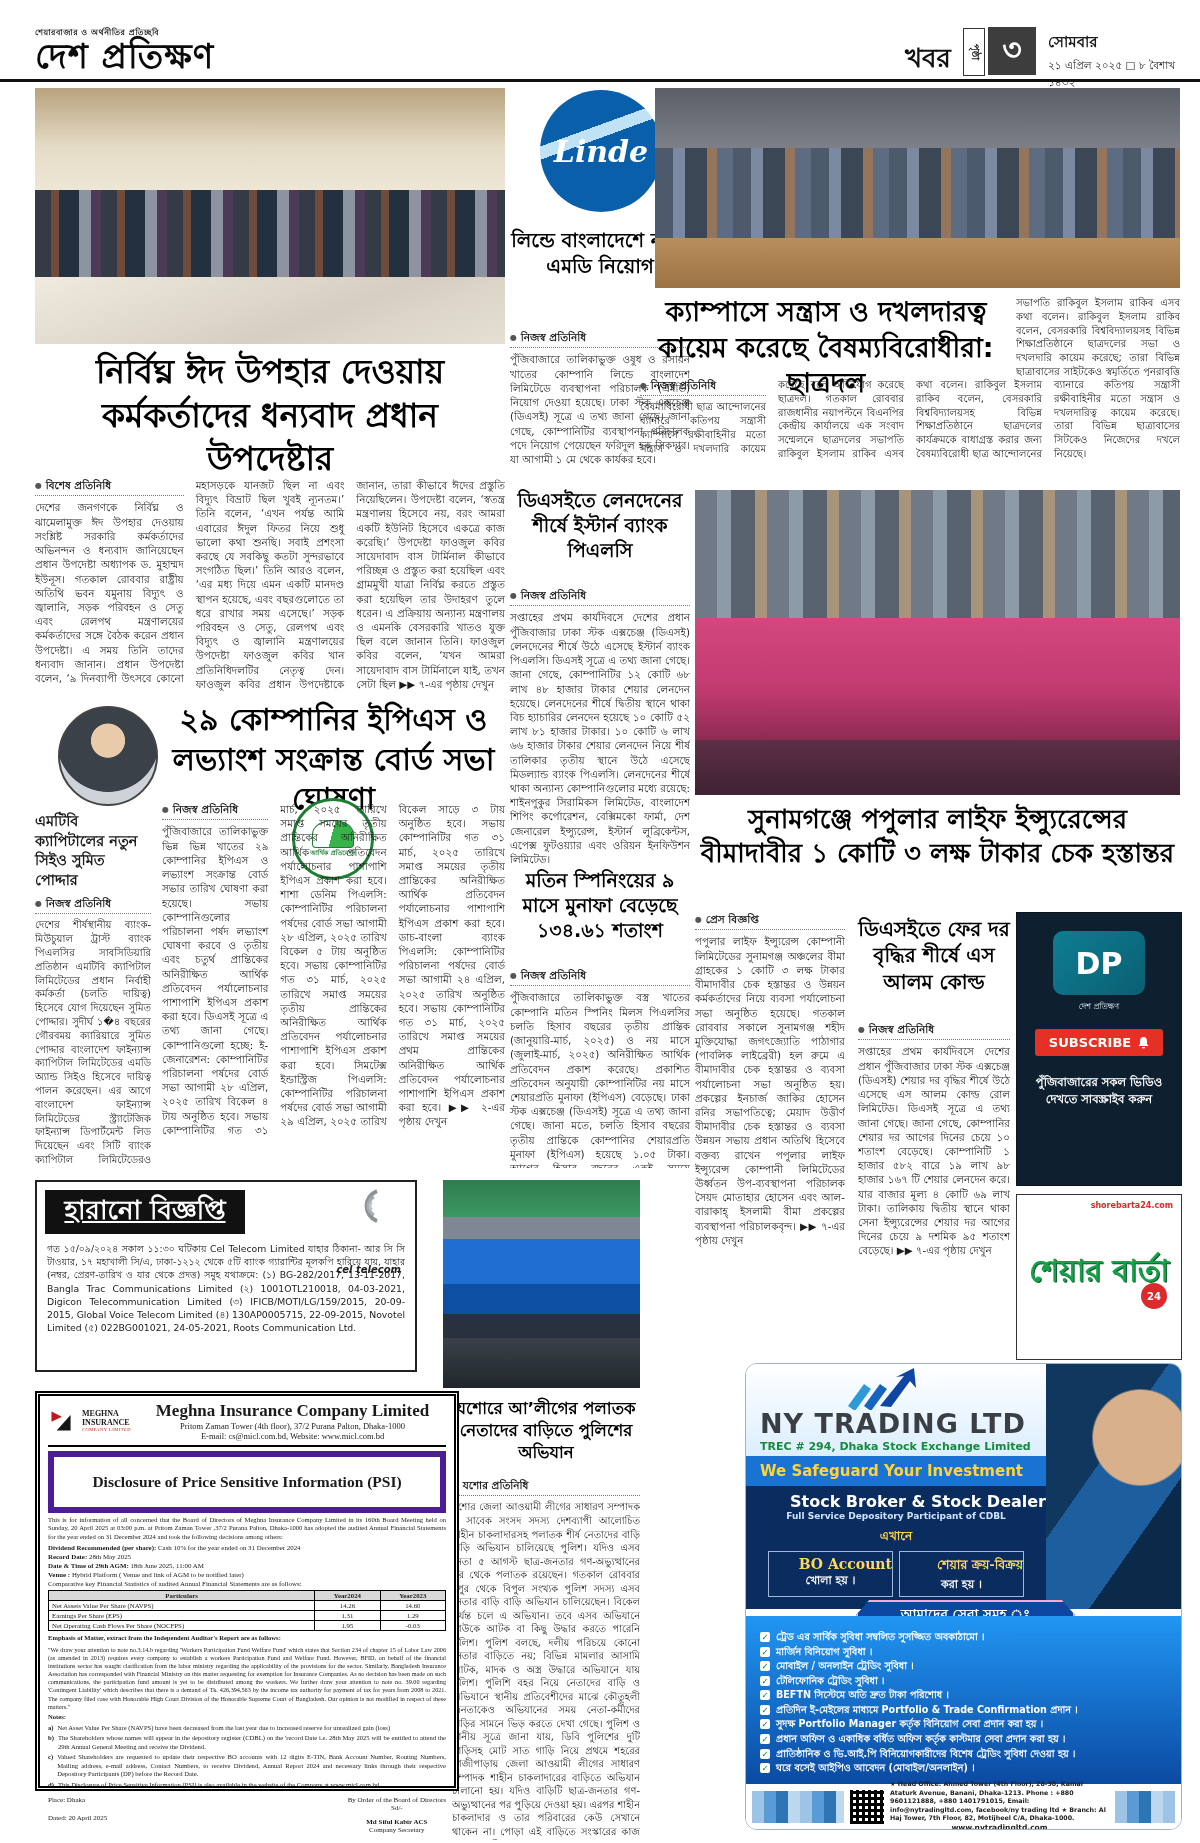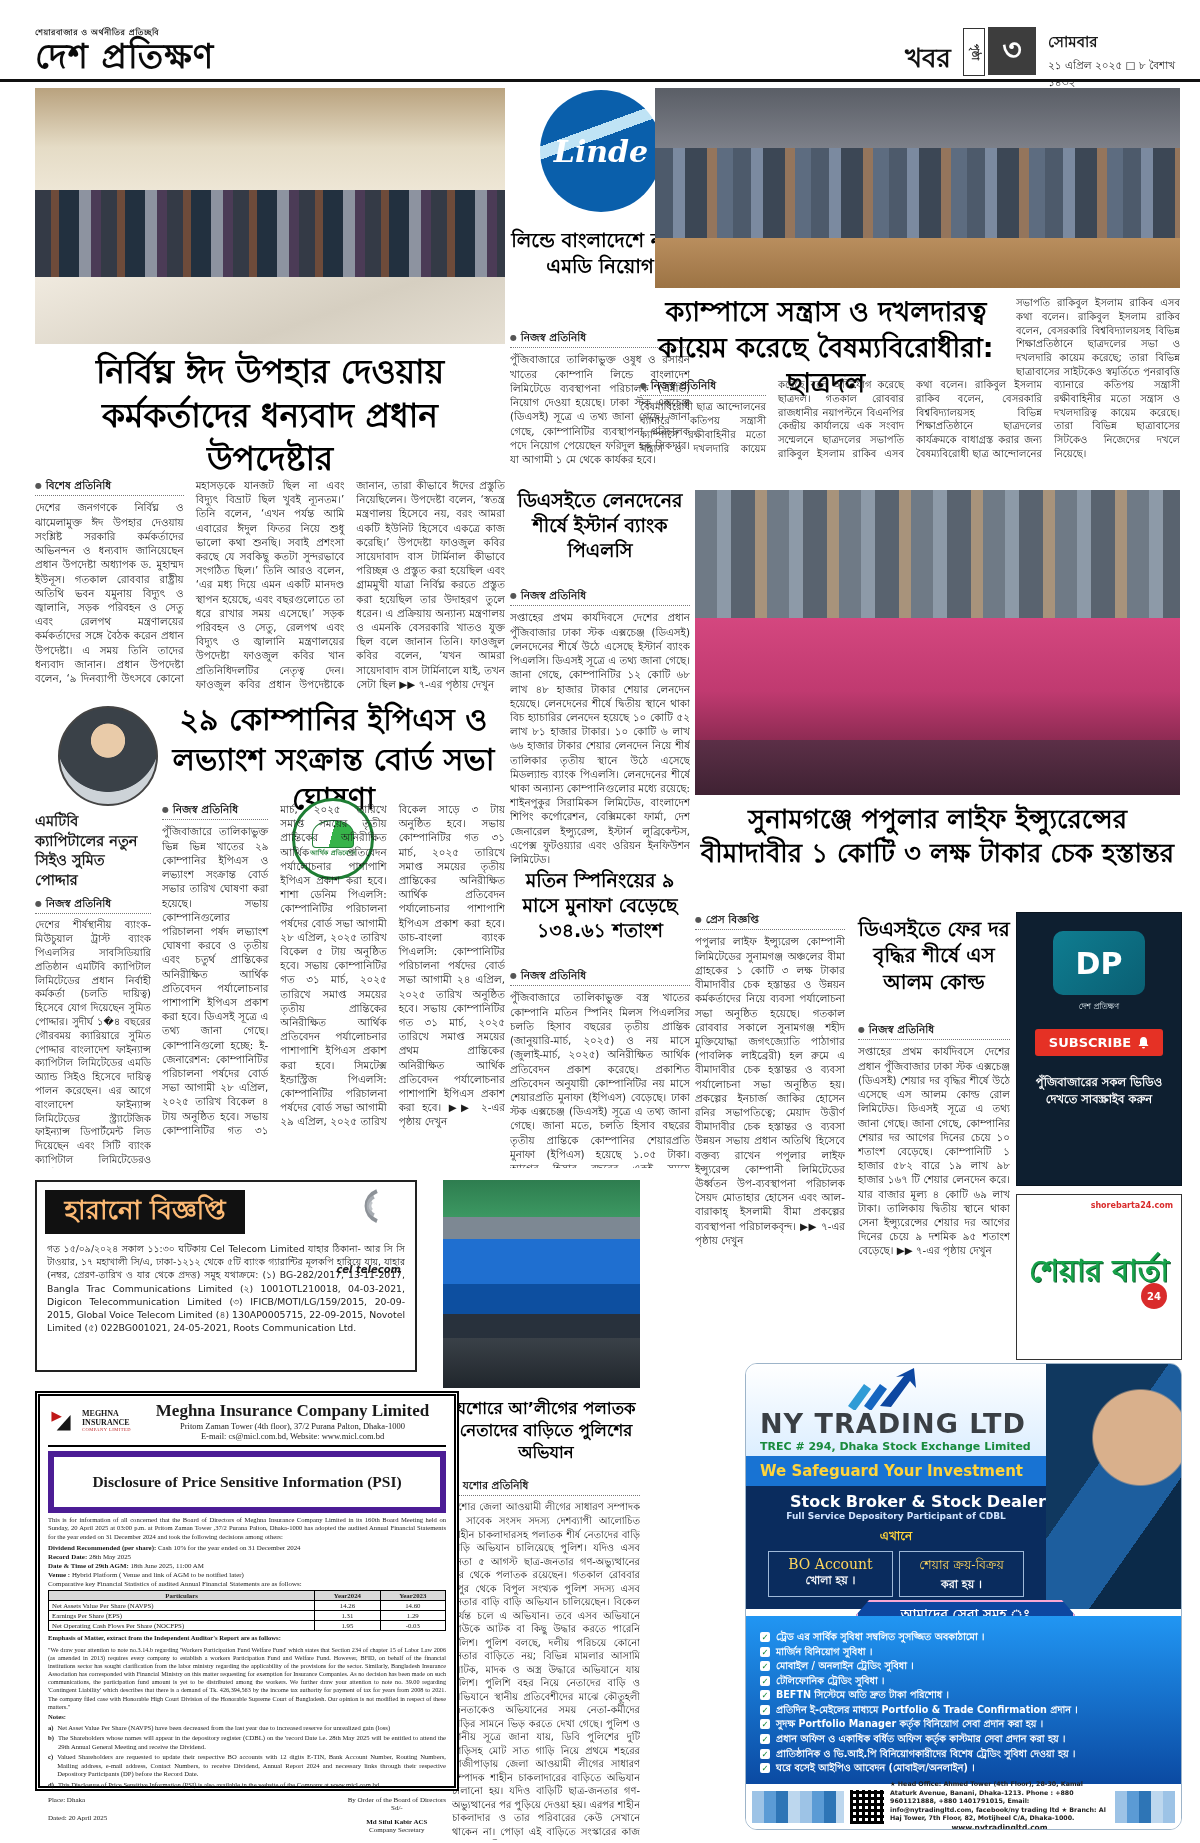--- a/index.html
+++ b/index.html
@@ -42,21 +42,21 @@
   .portrait{border-radius:50%;border:2px solid #444;background:radial-gradient(circle at 50% 34%,#e9cba9 0 21%,#3a4148 22% 64%,#cdd3d8 65%);}
   
   .linde-circle{border-radius:50%;background:linear-gradient(160deg,#0a5fab 0 34%,#bfe3f5 34% 42%,#0a5fab 42%);display:flex;align-items:center;justify-content:center;}
   .linde-script{font-family:"DejaVu Serif",serif;font-style:italic;font-weight:bold;color:#fff;font-size:30px;}
   
   .eps-badge{border-radius:50%;border:3px solid #1e7e34;background:#fff;display:flex;flex-direction:column;align-items:center;justify-content:center;text-align:center;}
   .eps-badge .half{width:40px;height:26px;border-radius:50% 50% 4px 4px;background:linear-gradient(105deg,#fff 0 48%,#37b34a 48%);border:1px solid #1e7e34;}
   .eps-badge .lbl{font-size:6.5px;font-weight:bold;color:#1e7e34;margin-top:2px;line-height:1.1;}
   
   .lost-box{border:2px solid #222;background:#fff;}
-  .lost-title{background:#111;color:#fdba74;font-weight:bold;font-size:26px;display:flex;align-items:center;justify-content:center;}
+  .lost-title{background:#111;color:#ffffff;font-weight:bold;font-size:26px;display:flex;align-items:center;justify-content:center;text-decoration:underline;}
   .lost-body{font-size:9.3px;line-height:1.42;text-align:justify;}
   .cel-text{font-size:10px;font-weight:bold;font-style:italic;color:#222;text-align:center;margin-top:36px;}
   
   .dptv{background:#0e1f30;border:1px solid #09141f;display:flex;flex-direction:column;align-items:center;}
   .dptv-logo{width:92px;height:64px;border-radius:10px;background:linear-gradient(135deg,#0f7d91,#0a5f73);display:flex;align-items:center;justify-content:center;color:#fff;font-weight:bold;font-size:30px;margin-top:18px;}
   .dptv-sub{margin-top:16px;background:#e53125;color:#fff;font-weight:bold;font-size:13px;padding:6px 14px;border-radius:3px;display:flex;align-items:center;gap:7px;}
   .dptv-cap{color:#fff;font-size:11.5px;font-weight:bold;text-align:center;margin-top:18px;line-height:1.5;padding:0 10px;}
   .dptv-brand{color:#e9f4f8;font-size:8px;margin-top:5px;}
   
   .sb-box{background:#fff;border:1.5px solid #333;}
@@ -71,21 +71,21 @@
   .ny-img{position:absolute;right:0;top:0;width:135px;height:245px;background:
       radial-gradient(circle at 70% 30%,#d9b08c 0 24%,transparent 25%),
       linear-gradient(125deg,#10385f 0 40%,#1d5e9e 40% 70%,#0b2a49 70%);}
   .ny-band1{position:absolute;left:0;top:92px;width:300px;height:30px;background:#1873d3;color:#ffd43b;font-weight:bold;font-size:15px;display:flex;align-items:center;padding-left:14px;box-sizing:border-box;}
   .ny-mid{position:absolute;left:0;top:122px;width:300px;height:123px;background:#0a2c5e;color:#fff;}
   .ny-sb1{font-weight:bold;font-size:16px;text-align:right;margin-top:6px;}
   .ny-sb2{font-size:9px;text-align:center;color:#cfe3ff;font-weight:bold;}
   .ny-here{color:#ffd43b;font-weight:bold;font-size:12px;text-align:center;margin-top:6px;}
   .ny-boxes{display:flex;gap:6px;justify-content:center;margin-top:4px;}
   .ny-box{border:1px solid #9fb9d8;width:125px;height:46px;text-align:center;padding-top:4px;box-sizing:border-box;}
-  .ny-box .y{color:#ffd75e;font-weight:normal;font-size:14px;font-family:"DejaVu Serif",serif;}
+  .ny-box .y{color:#ffd75e;font-weight:bold;font-size:14px;font-family:"DejaVu Serif",serif;text-align:right;}
   .ny-box .w{color:#fff;font-size:11px;font-weight:bold;}
   .ny-pill{position:absolute;left:110px;top:236px;width:215px;height:26px;background:#0d47a1;border:2px solid #f9a8d4;color:#fff;
      font-weight:bold;font-size:13.5px;display:flex;align-items:center;justify-content:center;
      clip-path:polygon(6% 0,94% 0,100% 50%,94% 100%,6% 100%,0 50%);}
   .ny-services{position:absolute;left:0;top:252px;width:435px;height:168px;background:linear-gradient(180deg,#2196f3,#0b4aa2);padding:14px 14px 0 14px;box-sizing:border-box;}
   .ny-services ul{list-style:none;margin:0;padding:0;}
   .ny-services li{color:#fff;font-weight:bold;font-size:9.6px;line-height:1.52;display:flex;gap:6px;align-items:flex-start;}
   .chk{flex:0 0 auto;width:10px;height:10px;background:#fff;border-radius:2px;color:#188a3c;font-size:8.5px;line-height:10px;text-align:center;font-weight:bold;margin-top:2px;}
   .ny-footer{position:absolute;left:0;top:420px;width:435px;height:45px;background:#fff;display:flex;align-items:center;gap:6px;padding:0 6px;box-sizing:border-box;}
   .mosaic{width:92px;height:32px;background:repeating-linear-gradient(90deg,#9dc3e6 0 12px,#5b9bd5 12px 24px,#2e75b6 24px 36px,#bdd7ee 36px 48px);}

